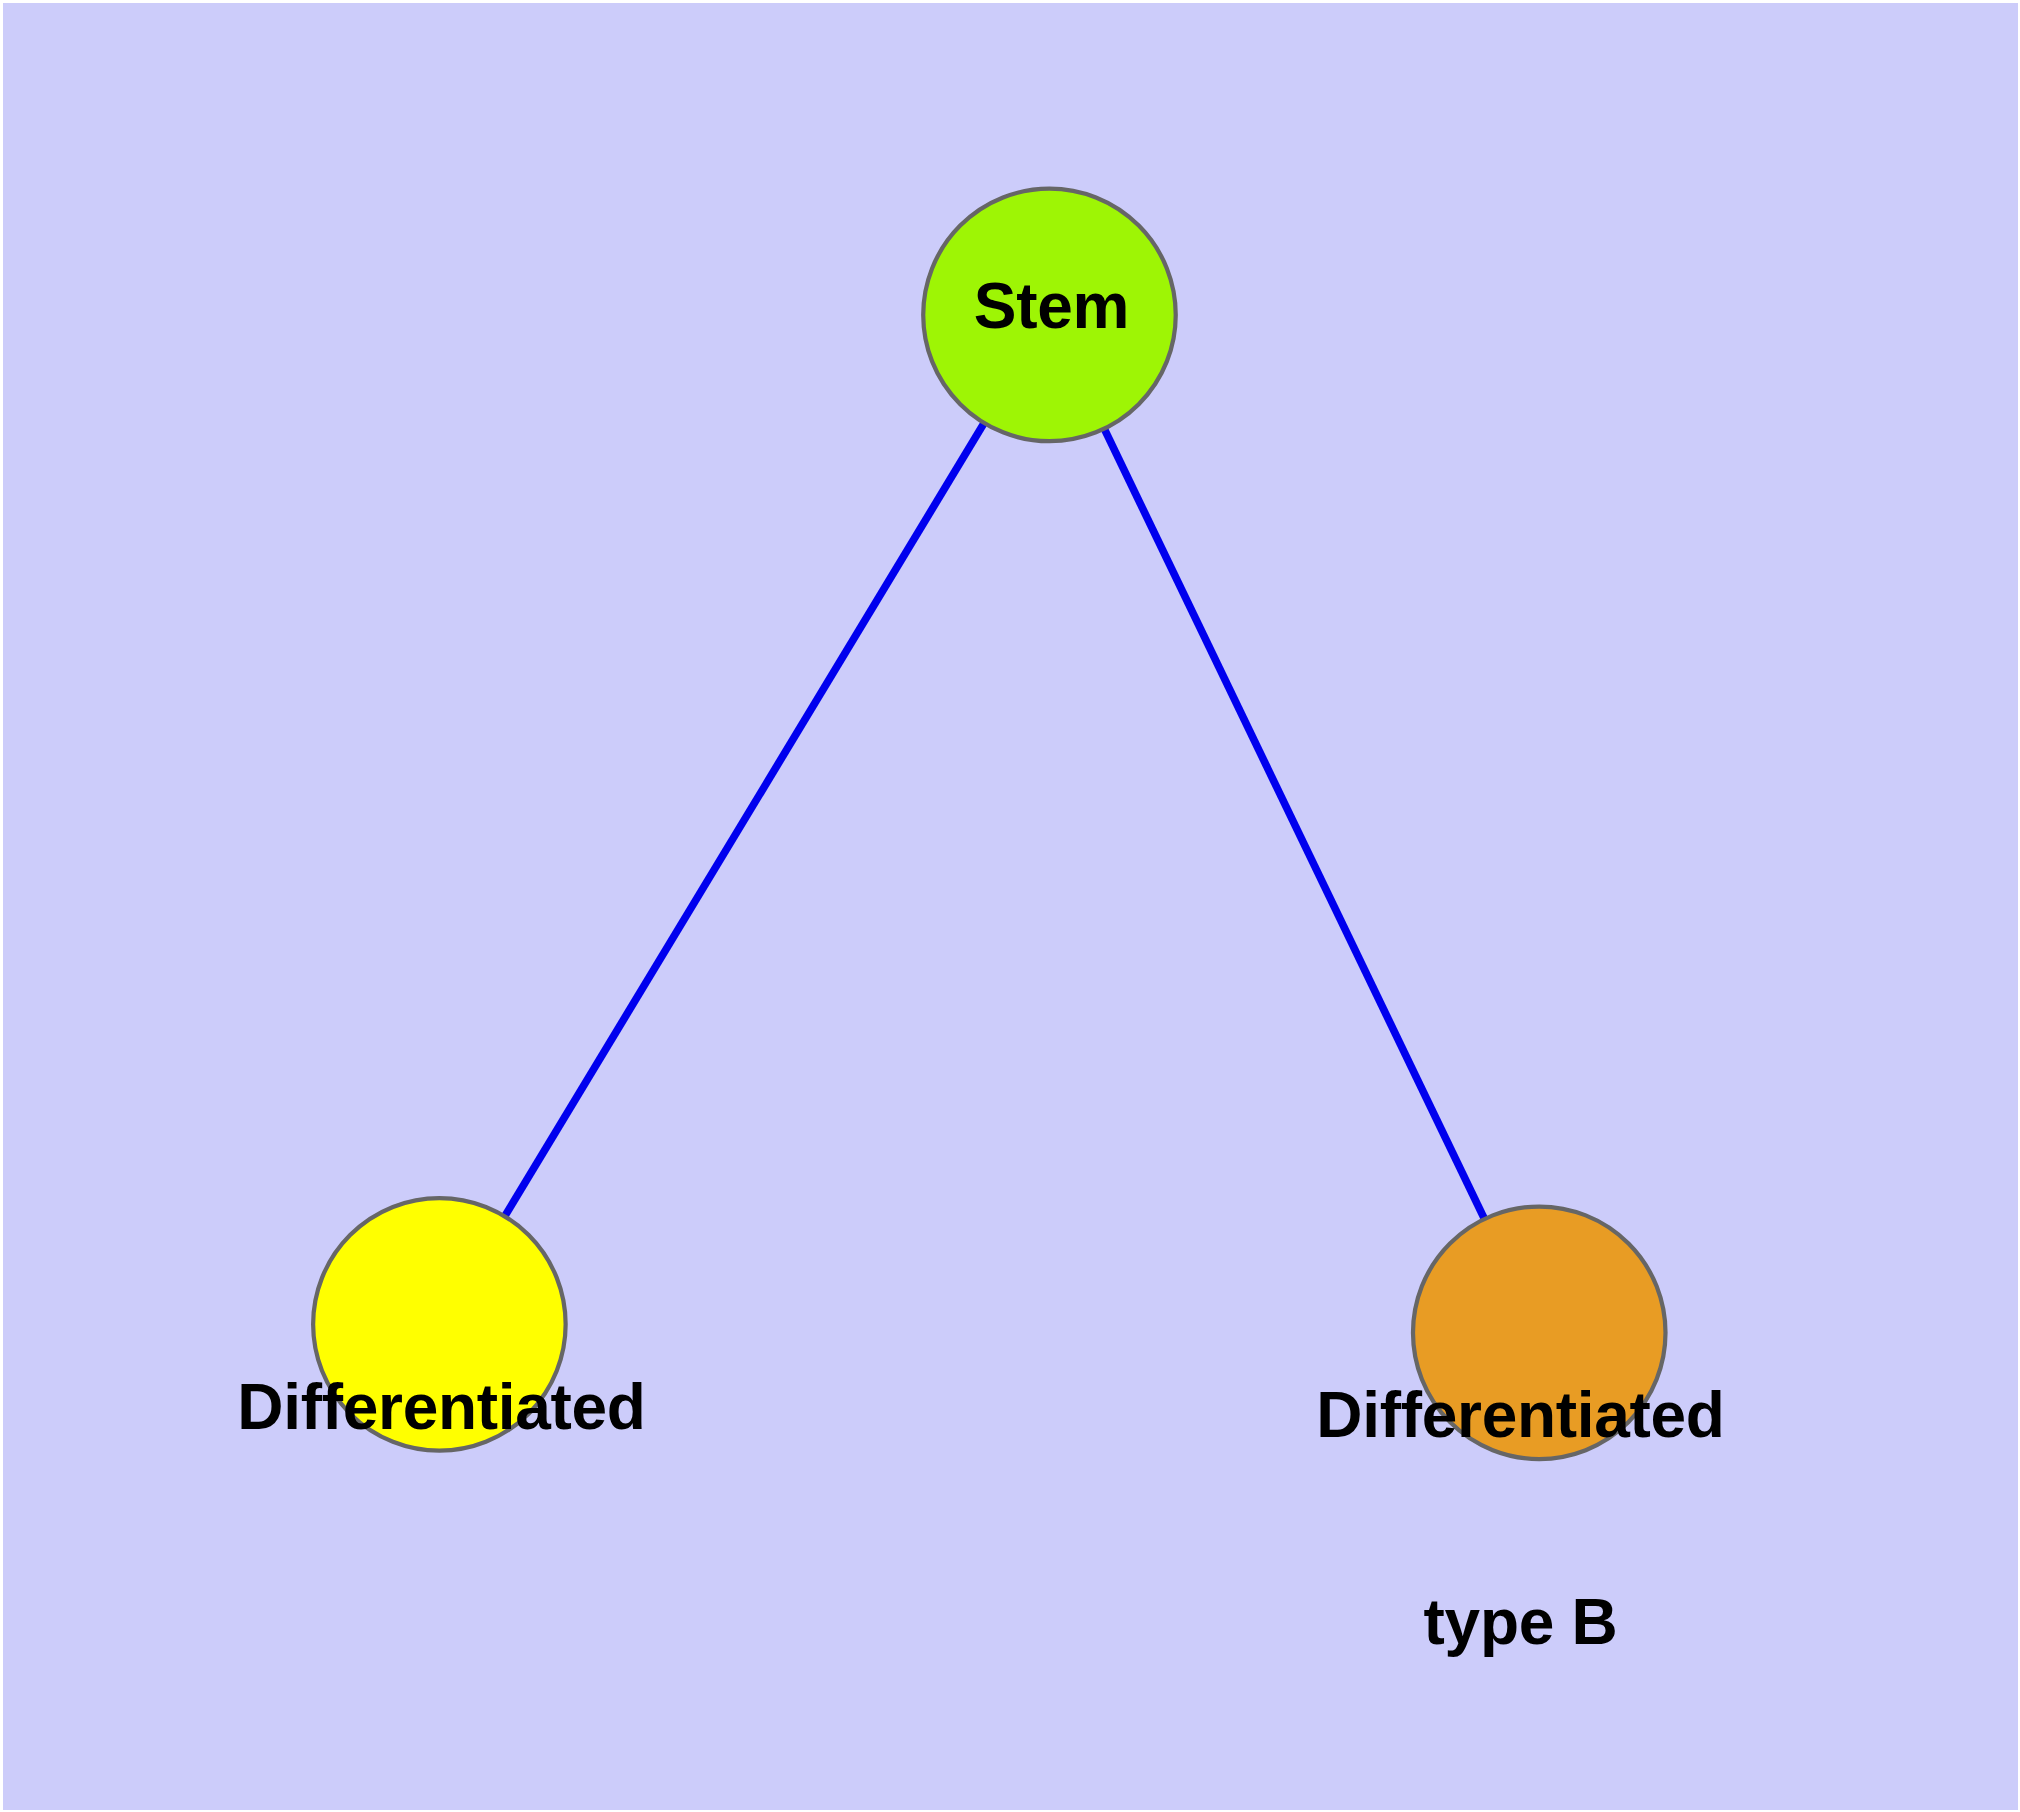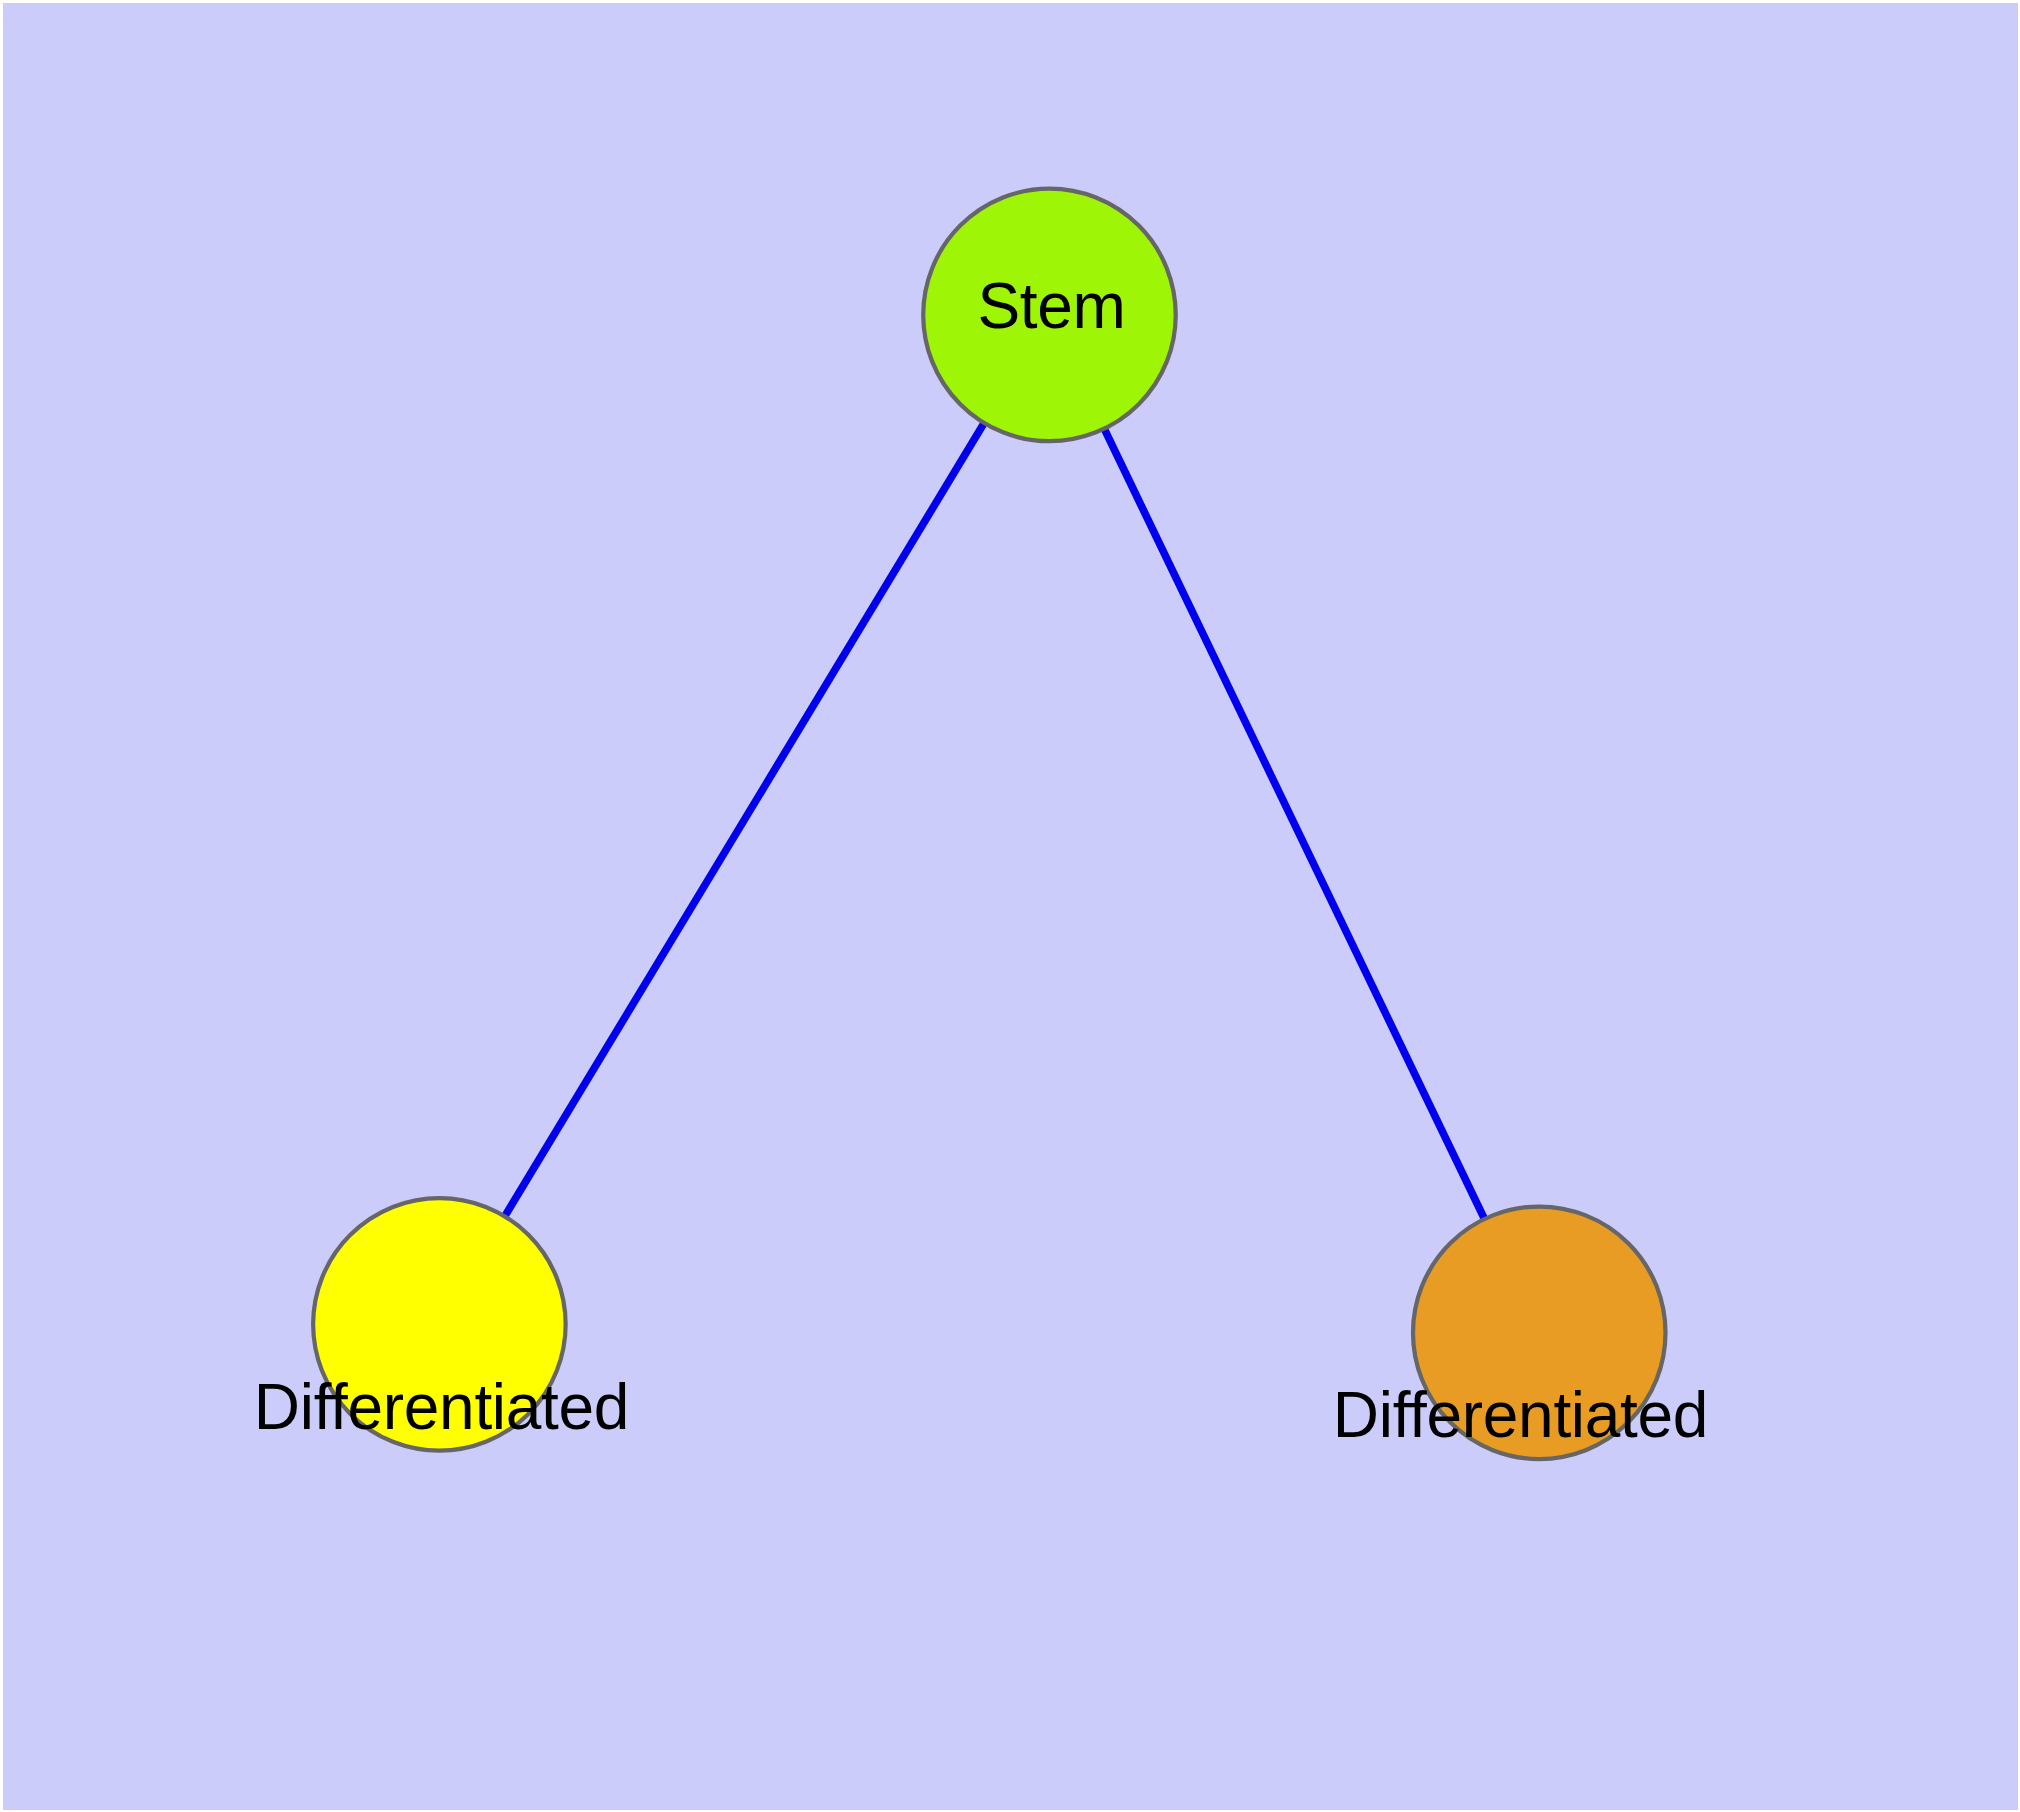--- a/index.html
+++ b/index.html
@@ -31,21 +31,21 @@
     position: absolute;
     left: 0;
     top: 0;
     width: 100%;
     height: 100%;
     display: block;
   }
   .node-label {
     position: absolute;
     text-align: center;
-    font-weight: normal;
+    font-weight: bold;
     color: #000000;
     line-height: 1.08;
     white-space: pre;
     pointer-events: none;
     letter-spacing: -0.3px;
   }
   #label-stem {
     left: 710px;
     top: 269px;
     width: 678px;
@@ -85,17 +85,18 @@
     </svg>
 
     <div class="node-label" id="label-stem">Stem</div>
 
     <div class="node-label" id="label-type-a">
       <div>Differentiated</div>
     </div>
 
     <div class="node-label" id="label-type-b">
       <div>Differentiated</div>
+      <div>type B</div>
     </div>
 
   </div>
 </div>
 
 
 </body></html>

